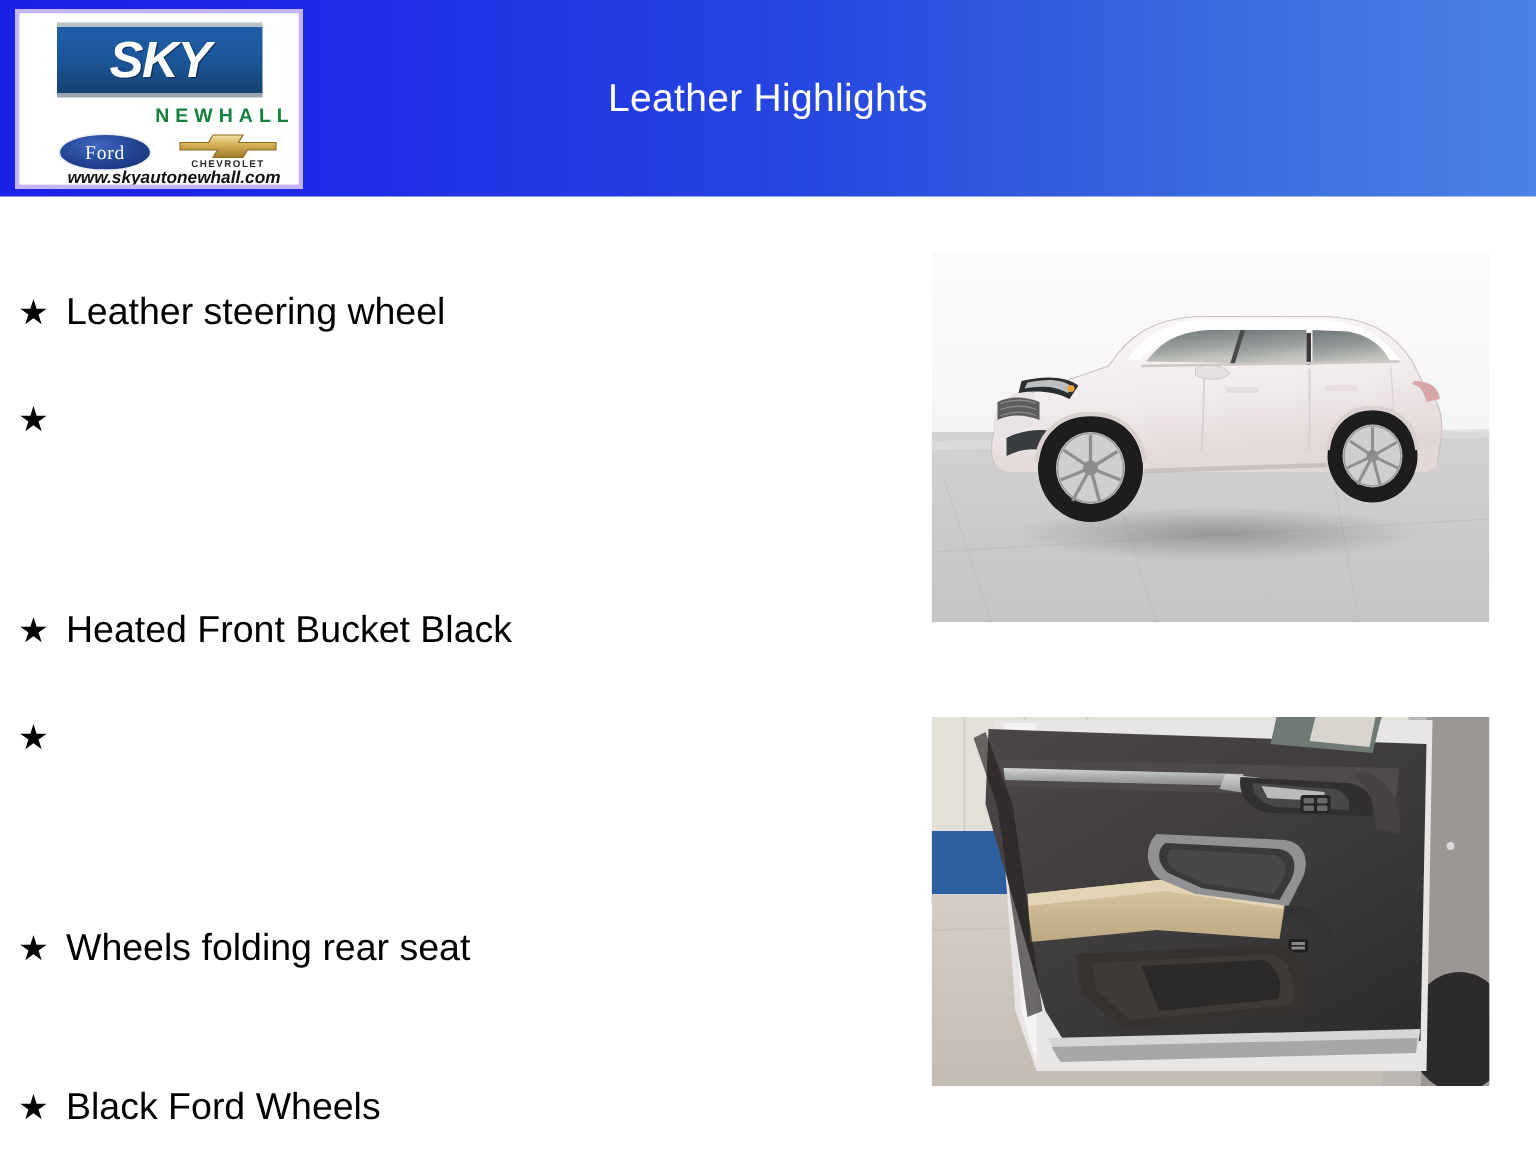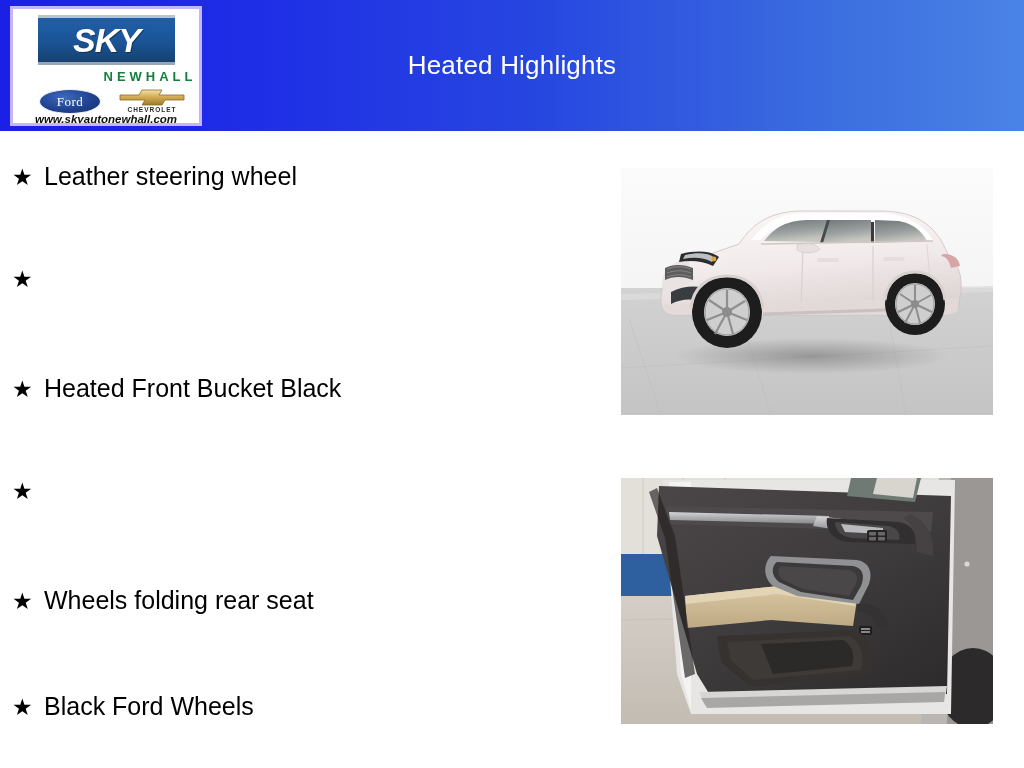--- a/index.html
+++ b/index.html
@@ -150,20 +150,21 @@
     position: absolute;
     left: 0;
     top: 104px;
     width: 100%;
     text-align: center;
     color: #111111;
     font-size: 11.5px;
     font-weight: bold;
     font-style: italic;
     font-family: "Liberation Sans", sans-serif;
+    padding-left: 10px;
   }
 
   
   #highlights-list {
     position: absolute;
     left: 0;
     top: 131px;
     width: 600px;
     height: 637px;
     padding: 0;
@@ -184,20 +185,21 @@
     width: 32px;
     display: inline-block;
     text-align: left;
     flex: none;
   }
   .highlight-label {
     color: #000000;
     font-size: 25px;
     line-height: 1.15;
     font-family: "Liberation Sans", sans-serif;
+    margin-top: 32px;
   }
 
   
   .vehicle-photo {
     position: absolute;
     overflow: hidden;
     background: #ffffff;
   }
   #photo-exterior {
     left: 621px;
@@ -210,21 +212,21 @@
     top: 478px;
     width: 372px;
     height: 246px;
   }
   .photo-svg { display: block; width: 100%; height: 100%; }
 </style>
 </head>
 <body>
 
 <div id="slide-header">
-  <div id="slide-title">Heated Highlights</div>
+  <div id="slide-title">Leather Highlights</div>
 </div>
 
 <div id="dealer-logo">
   <div class="logo-inner">
 
     <div id="logo-sky-plate">
       <div id="logo-sky-text">SKY</div>
     </div>
 
     <div id="logo-newhall-text">NEWHALL</div>

